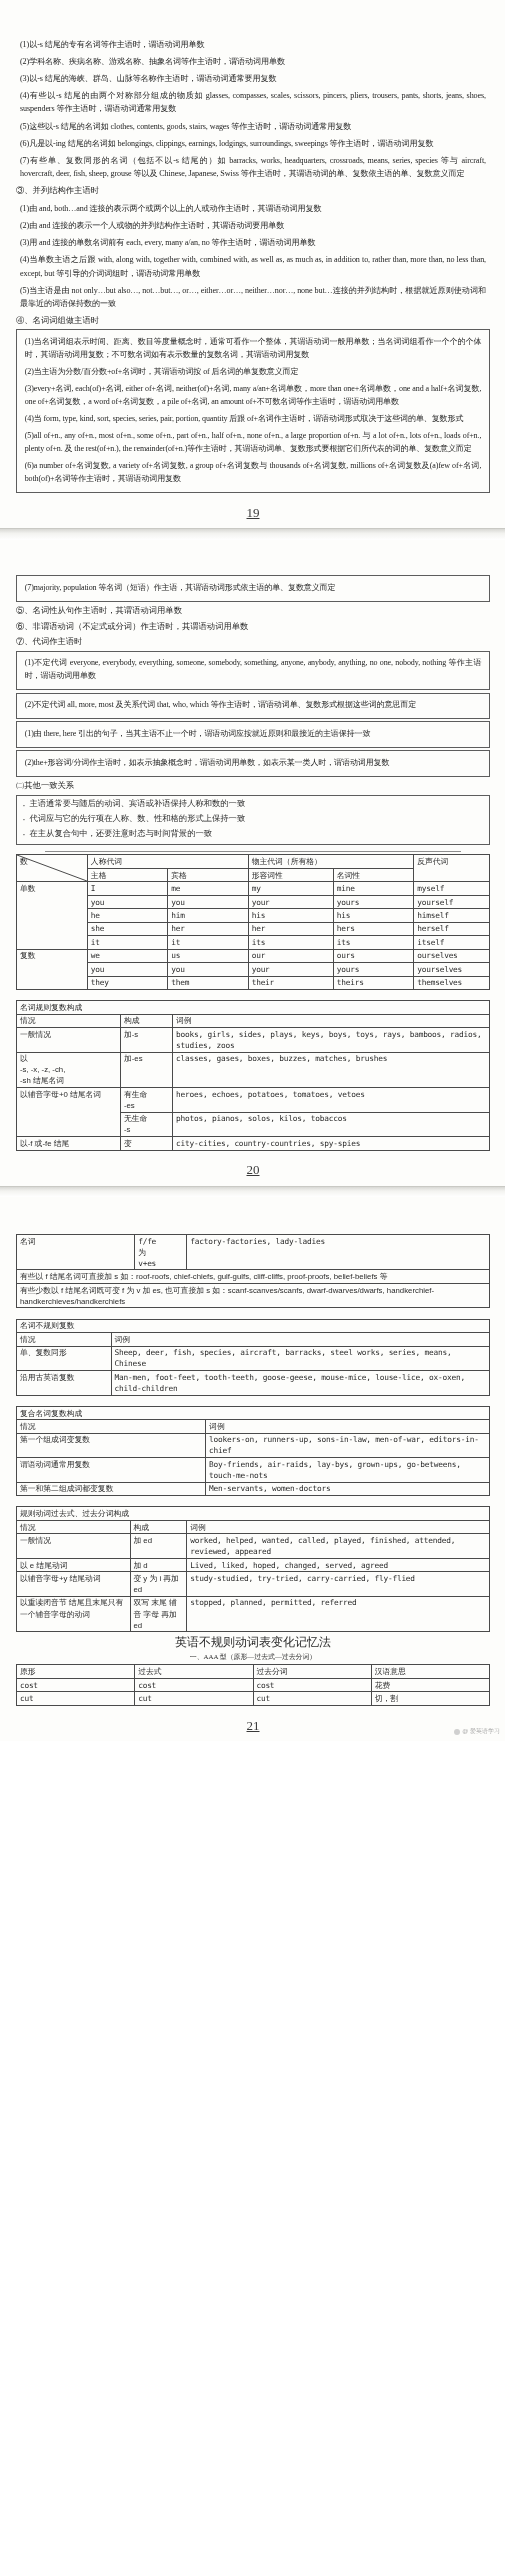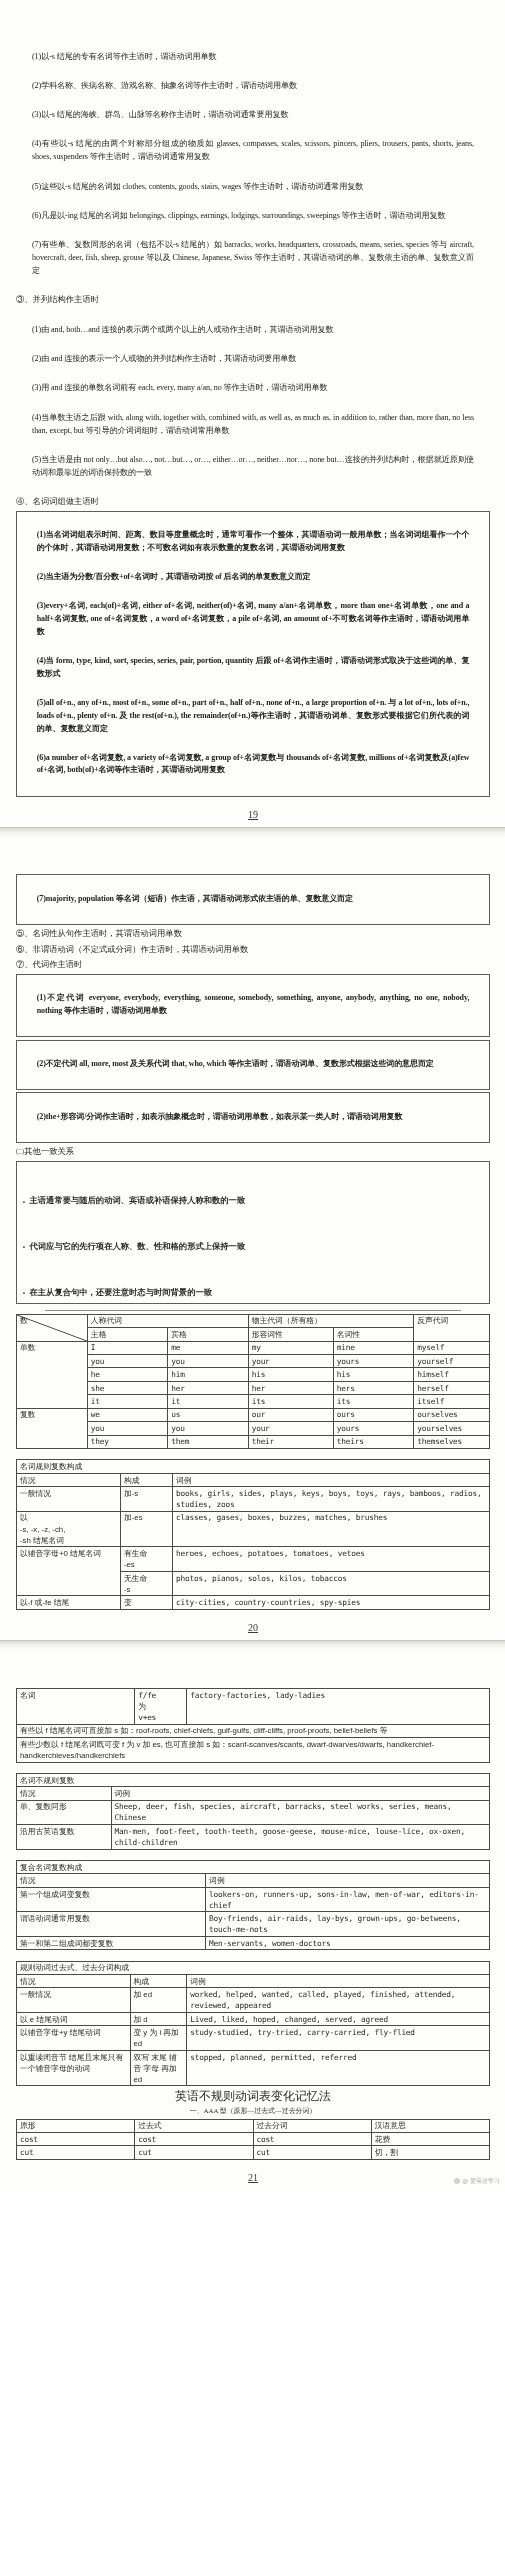--- a/index.html
+++ b/index.html
@@ -20,57 +20,55 @@
   .page-inner{padding:0 16px;}
   .sheet-sep{
     height:10.3px;
     background:linear-gradient(to bottom,#d8d8d4 0%,#f3f3f0 40%,#ffffff 100%);
     border-top:0.7px solid #c9c9c4;
   }
   .para{
     font-size:8.1px;
     line-height:1.62;
     text-align:justify;
-    margin:16px;
+    margin:4px;
     letter-spacing:-0.1px;
     color:#232323;
   }
   .para + .para{margin-top:0;}
   .sec-head{
     font-size:8.3px;
     line-height:1.7;
     margin:0.7px 0 1.5px 0;
     color:#1e1e1e;
   }
   .box{
     border:0.7px solid #5d5d5d;
     padding:1.5px 3.7px 2.2px 3.7px;
     margin:1.5px 0 2.2px 0;
     box-sizing:border-box;
-    font-weight:bold;
   }
   .box .para{font-size:8px;line-height:1.62;}
   .bullets{margin:0;padding:0;list-style:none;}
   .bullets li{
     font-size:8.3px;
     line-height:1.78;
     padding-left:8.8px;
     position:relative;
-    margin-top:31px;
   }
   .bullets li:before{
     content:"·";
     position:absolute;
     left:1.5px;
     top:-0.7px;
     font-size:10.3px;
   }
   .pagenum{
     text-align:center;
-    font-size:10px;
+    font-size:13px;
     color:#3a3a3a;
     padding:10.3px 0 7.3px 0;
     font-family:"Liberation Serif",serif;
     text-decoration:underline;
   }
   table.grid{
     border-collapse:collapse;
     width:100%;
     table-layout:fixed;
     margin:2.9px 0 1.5px 0;
@@ -188,20 +186,23 @@
 
     <div class="box">
       <p class="para">(1)不定代词 everyone, everybody, everything, someone, somebody, something, anyone, anybody, anything, no one, nobody, nothing 等作主语时，谓语动词用单数</p>
     </div>
     <div class="box">
       <p class="para">(2)不定代词 all, more, most 及关系代词 that, who, which 等作主语时，谓语动词单、复数形式根据这些词的意思而定</p>
     </div>
 
 
     <div class="box">
+      <p class="para">(1)由 there, here 引出的句子，当其主语不止一个时，谓语动词应按就近原则和最接近的主语保持一致</p>
+    </div>
+    <div class="box">
       <p class="para">(2)the+形容词/分词作主语时，如表示抽象概念时，谓语动词用单数，如表示某一类人时，谓语动词用复数</p>
     </div>
 
     <div class="sec-head">㈡其他一致关系</div>
 
     <div class="box">
       <ul class="bullets">
         <li>主语通常要与随后的动词、宾语或补语保持人称和数的一致</li>
         <li>代词应与它的先行项在人称、数、性和格的形式上保持一致</li>
         <li>在主从复合句中，还要注意时态与时间背景的一致</li>

